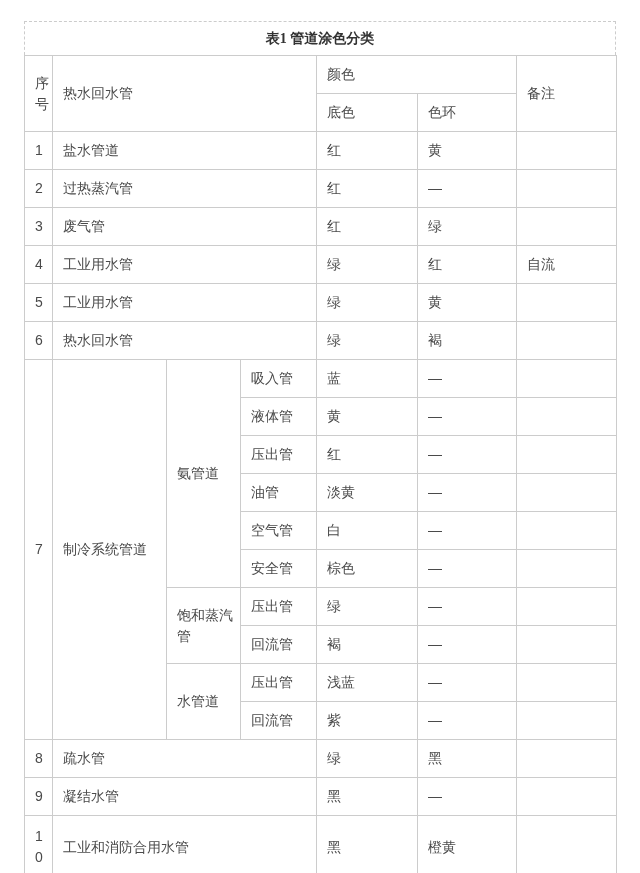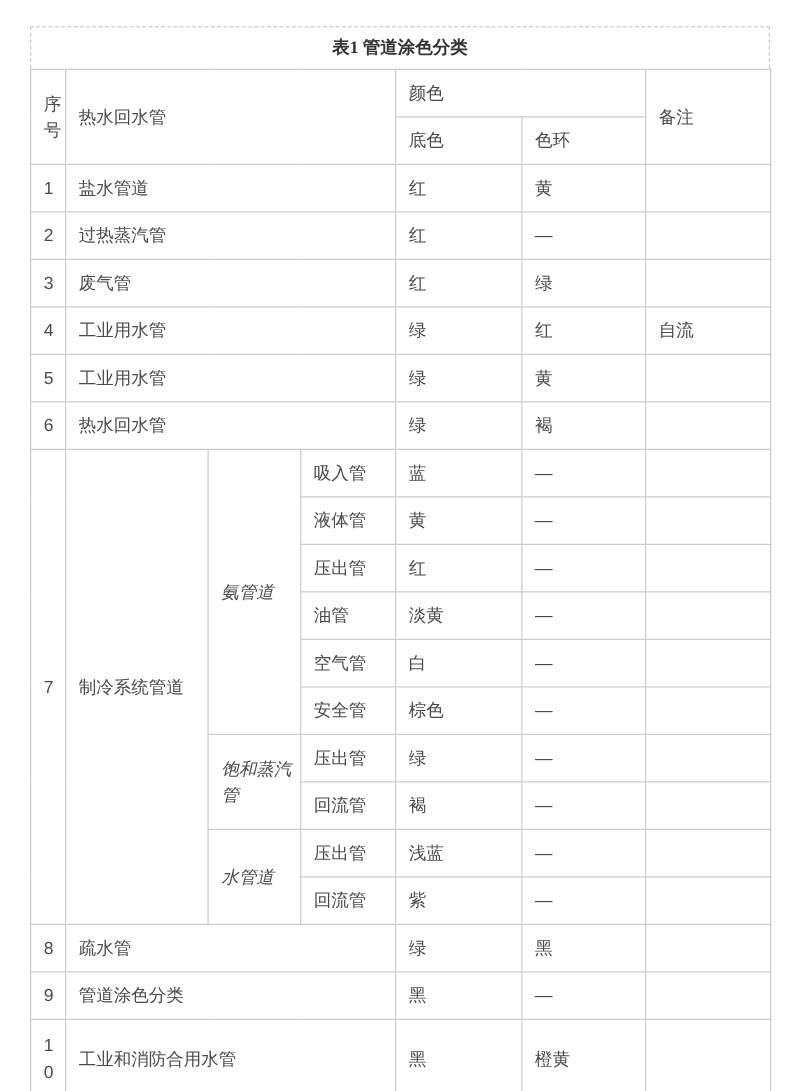--- a/index.html
+++ b/index.html
@@ -41,21 +41,21 @@
     line-height: 21px;
     overflow: hidden;
   }
   table.pipes th { height: 20px; }
   table.pipes td { height: 21px; }
   td.no, th.no {
     word-break: break-all;
     padding-left: 9px;
     padding-right: 2px;
   }
-  td.jc { text-align: justify; font-style: italic; }
+  td.jc { text-align: justify; }
   tr.row-last td { height: 46px; vertical-align: middle; }
 </style>
 </head>
 <body>
 
 <div class="doc">
   <div class="caption">表1 管道涂色分类</div>
 
   <table class="pipes">
     <colgroup>
@@ -191,21 +191,21 @@
 
     <tr>
       <td class="no">8</td>
       <td colspan="3">疏水管</td>
       <td>绿</td>
       <td>黑</td>
       <td></td>
     </tr>
     <tr>
       <td class="no">9</td>
-      <td colspan="3">管道涂色分类</td>
+      <td colspan="3">凝结水管</td>
       <td>黑</td>
       <td>—</td>
       <td></td>
     </tr>
     <tr class="row-last">
       <td class="no">10</td>
       <td colspan="3">工业和消防合用水管</td>
       <td>黑</td>
       <td>橙黄</td>
       <td></td>

